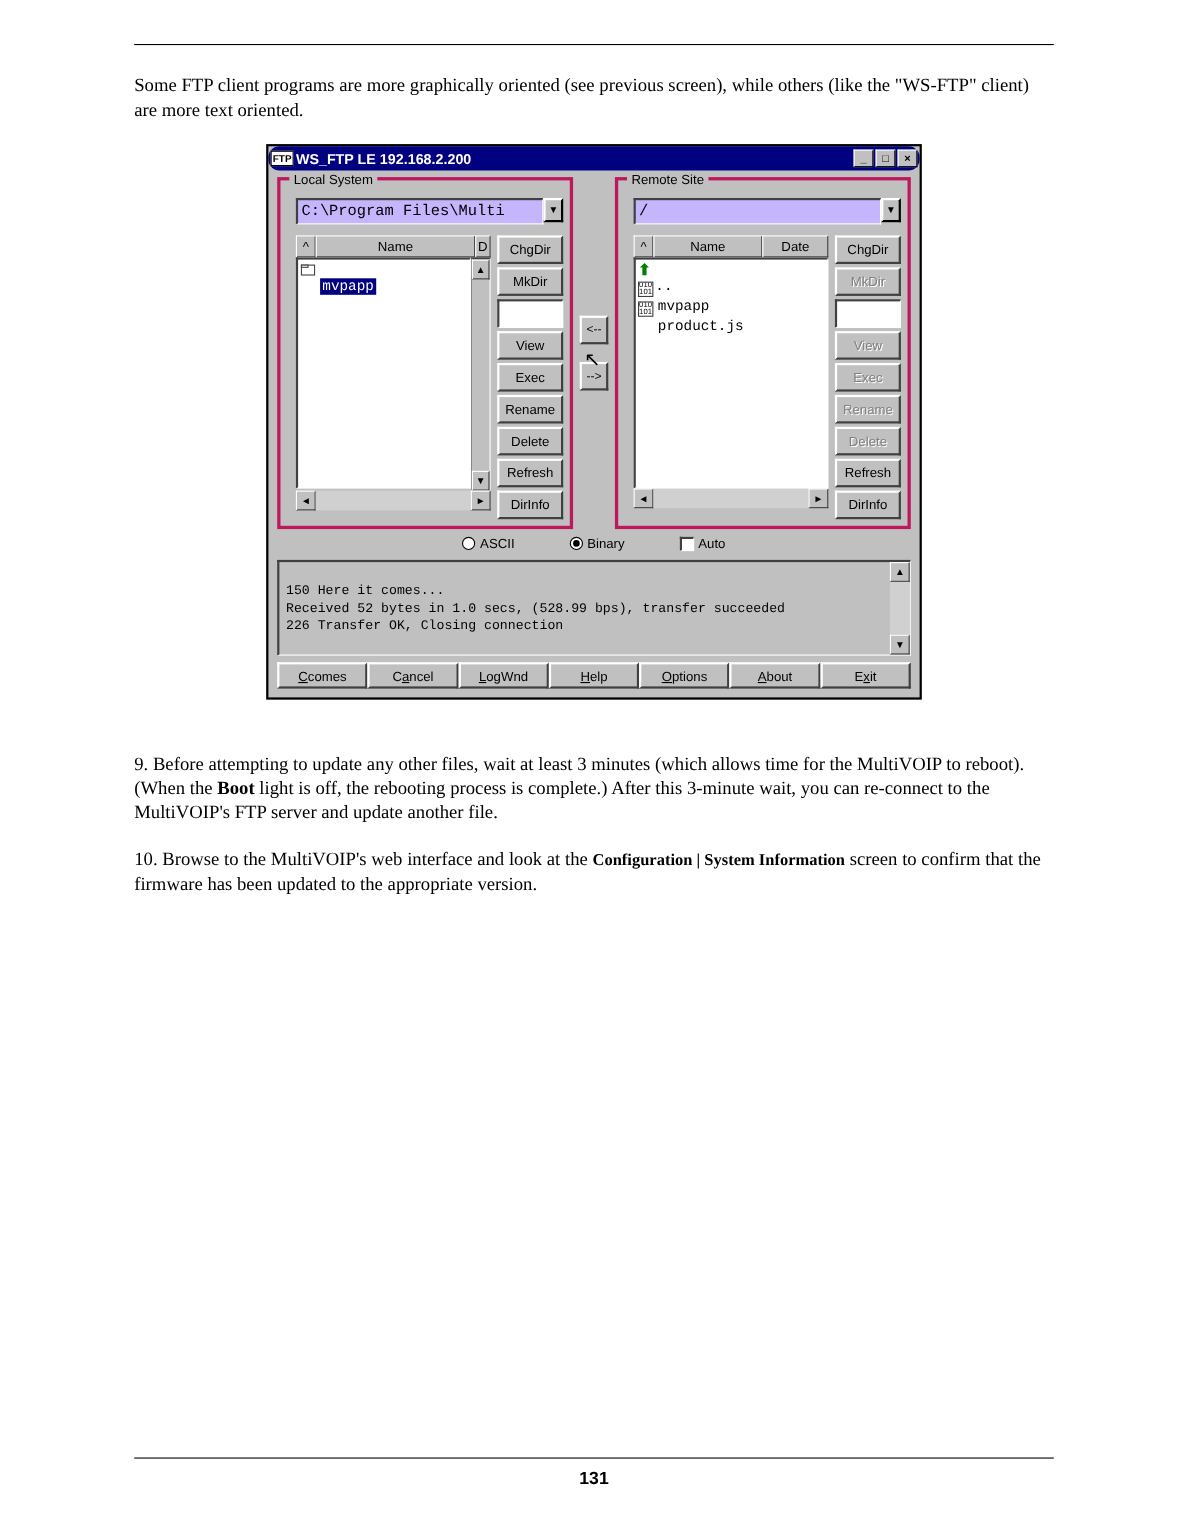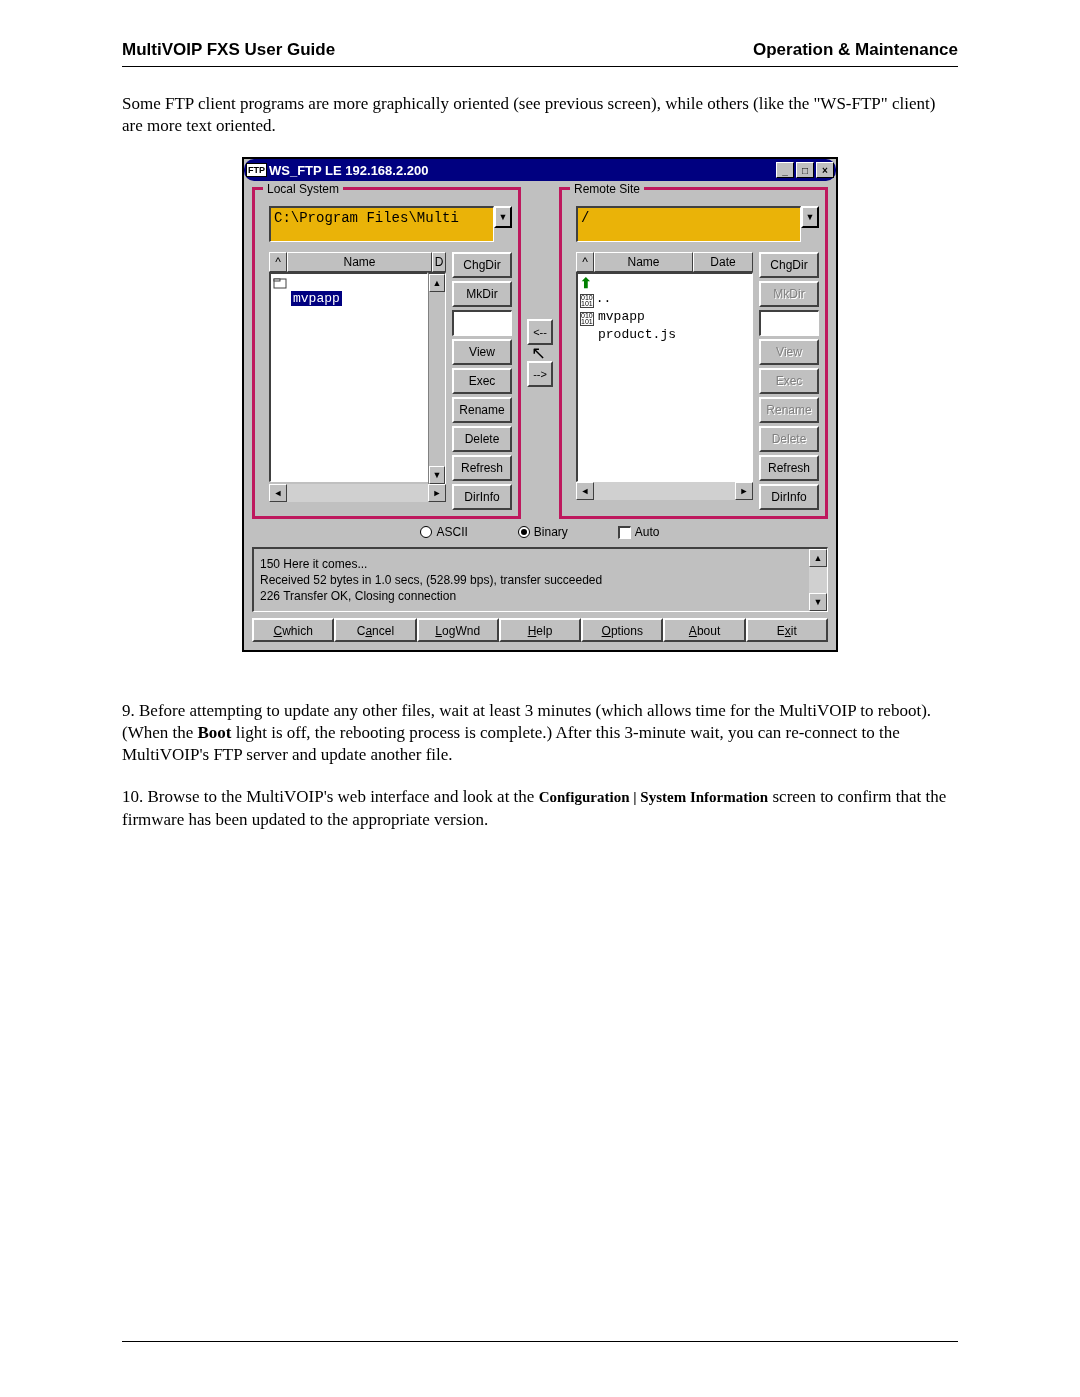--- a/index.html
+++ b/index.html
@@ -111,22 +111,22 @@
     padding: 0 4px;
     font-size: 12px;
   }
   .path-row {
     display: flex;
     margin: 10px 0 10px 0;
     gap: 0;
   }
   .path-input {
     flex: 1;
-    height: 36px;
-    background: #eab308;
+    height: 24px;
+    background: #c4b5fd;
     border-top: 2px solid #404040;
     border-left: 2px solid #404040;
     border-right: 1px solid #fff;
     border-bottom: 1px solid #fff;
     font-family: 'Courier New', monospace;
     font-size: 14px;
     padding: 1px 3px;
     line-height: 18px;
     overflow: hidden;
     white-space: nowrap;
@@ -305,23 +305,24 @@
   .log-area {
     display: flex;
     background: #c0c0c0;
     border-top: 2px solid #404040;
     border-left: 2px solid #404040;
     border-right: 1px solid #fff;
     border-bottom: 1px solid #fff;
   }
   .log-text {
     flex: 1;
-    padding: 7px 6px;
+    padding: 18px 6px;
     font-size: 12px;
     line-height: 16px;
+    font-family: Liberation Mono, monospace;
   }
   .log-scroll {
     width: 18px;
     display: flex;
     flex-direction: column;
   }
   .log-scroll .arrow {
     height: 18px;
     background: #c0c0c0;
     border-top: 1px solid #fff;
@@ -371,24 +372,20 @@
     line-height: 6px;
     overflow: hidden;
     display: inline-block;
   }
 </style>
 </head>
 <body>
 
 <div class="page">
 
-  <div class="header-row">
-    <span>MultiVOIP FXS User Guide</span>
-    <span>Operation &amp; Maintenance</span>
-  </div>
   <hr class="hr-top">
 
   <p class="body-text">Some FTP client programs are more graphically oriented (see previous screen), while others (like the "WS-FTP" client) are more text oriented.</p>
 
   <div class="screenshot-wrap">
     <div class="win">
 
       <div class="titlebar">
         <span class="ftp-badge">FTP</span>
         <span class="title-text">WS_FTP LE 192.168.2.200</span>
@@ -531,21 +528,21 @@
             <div>226 Transfer OK, Closing connection</div>
           </div>
           <div class="log-scroll">
             <div class="arrow">▲</div>
             <div class="track"></div>
             <div class="arrow">▼</div>
           </div>
         </div>
 
         <div class="bottom-btns">
-          <div class="b3d"><span style="text-decoration:underline;">C</span><span>which</span></div>
+          <div class="b3d"><span style="text-decoration:underline;">C</span><span>comes</span></div>
           <div class="b3d">C<span style="text-decoration:underline;">a</span>ncel</div>
           <div class="b3d"><span style="text-decoration:underline;">L</span>ogWnd</div>
           <div class="b3d"><span style="text-decoration:underline;">H</span>elp</div>
           <div class="b3d"><span style="text-decoration:underline;">O</span>ptions</div>
           <div class="b3d"><span style="text-decoration:underline;">A</span>bout</div>
           <div class="b3d">E<span style="text-decoration:underline;">x</span>it</div>
         </div>
       </div>
     </div>
   </div>
@@ -554,14 +551,15 @@
     <span>9. Before attempting to update any other files, wait at least 3 minutes (which allows time for the MultiVOIP to reboot).  (When the </span><b>Boot</b><span> light is off, the rebooting process is complete.)  After this 3-minute wait, you can re-connect to the MultiVOIP's FTP server and update another file.</span>
   </p>
 
   <p class="body-text">
     <span>10. Browse to the MultiVOIP's web interface and look at the </span><b style="font-family:Liberation Serif, serif;font-size:15px;">Configuration | System Information</b><span> screen to confirm that the firmware has been updated to the appropriate version.</span>
   </p>
 
   <div style="height:490px;"></div>
 
   <hr class="hr-bottom">
+  <div class="page-num">131</div>
 
 </div>
 
 </body></html>

